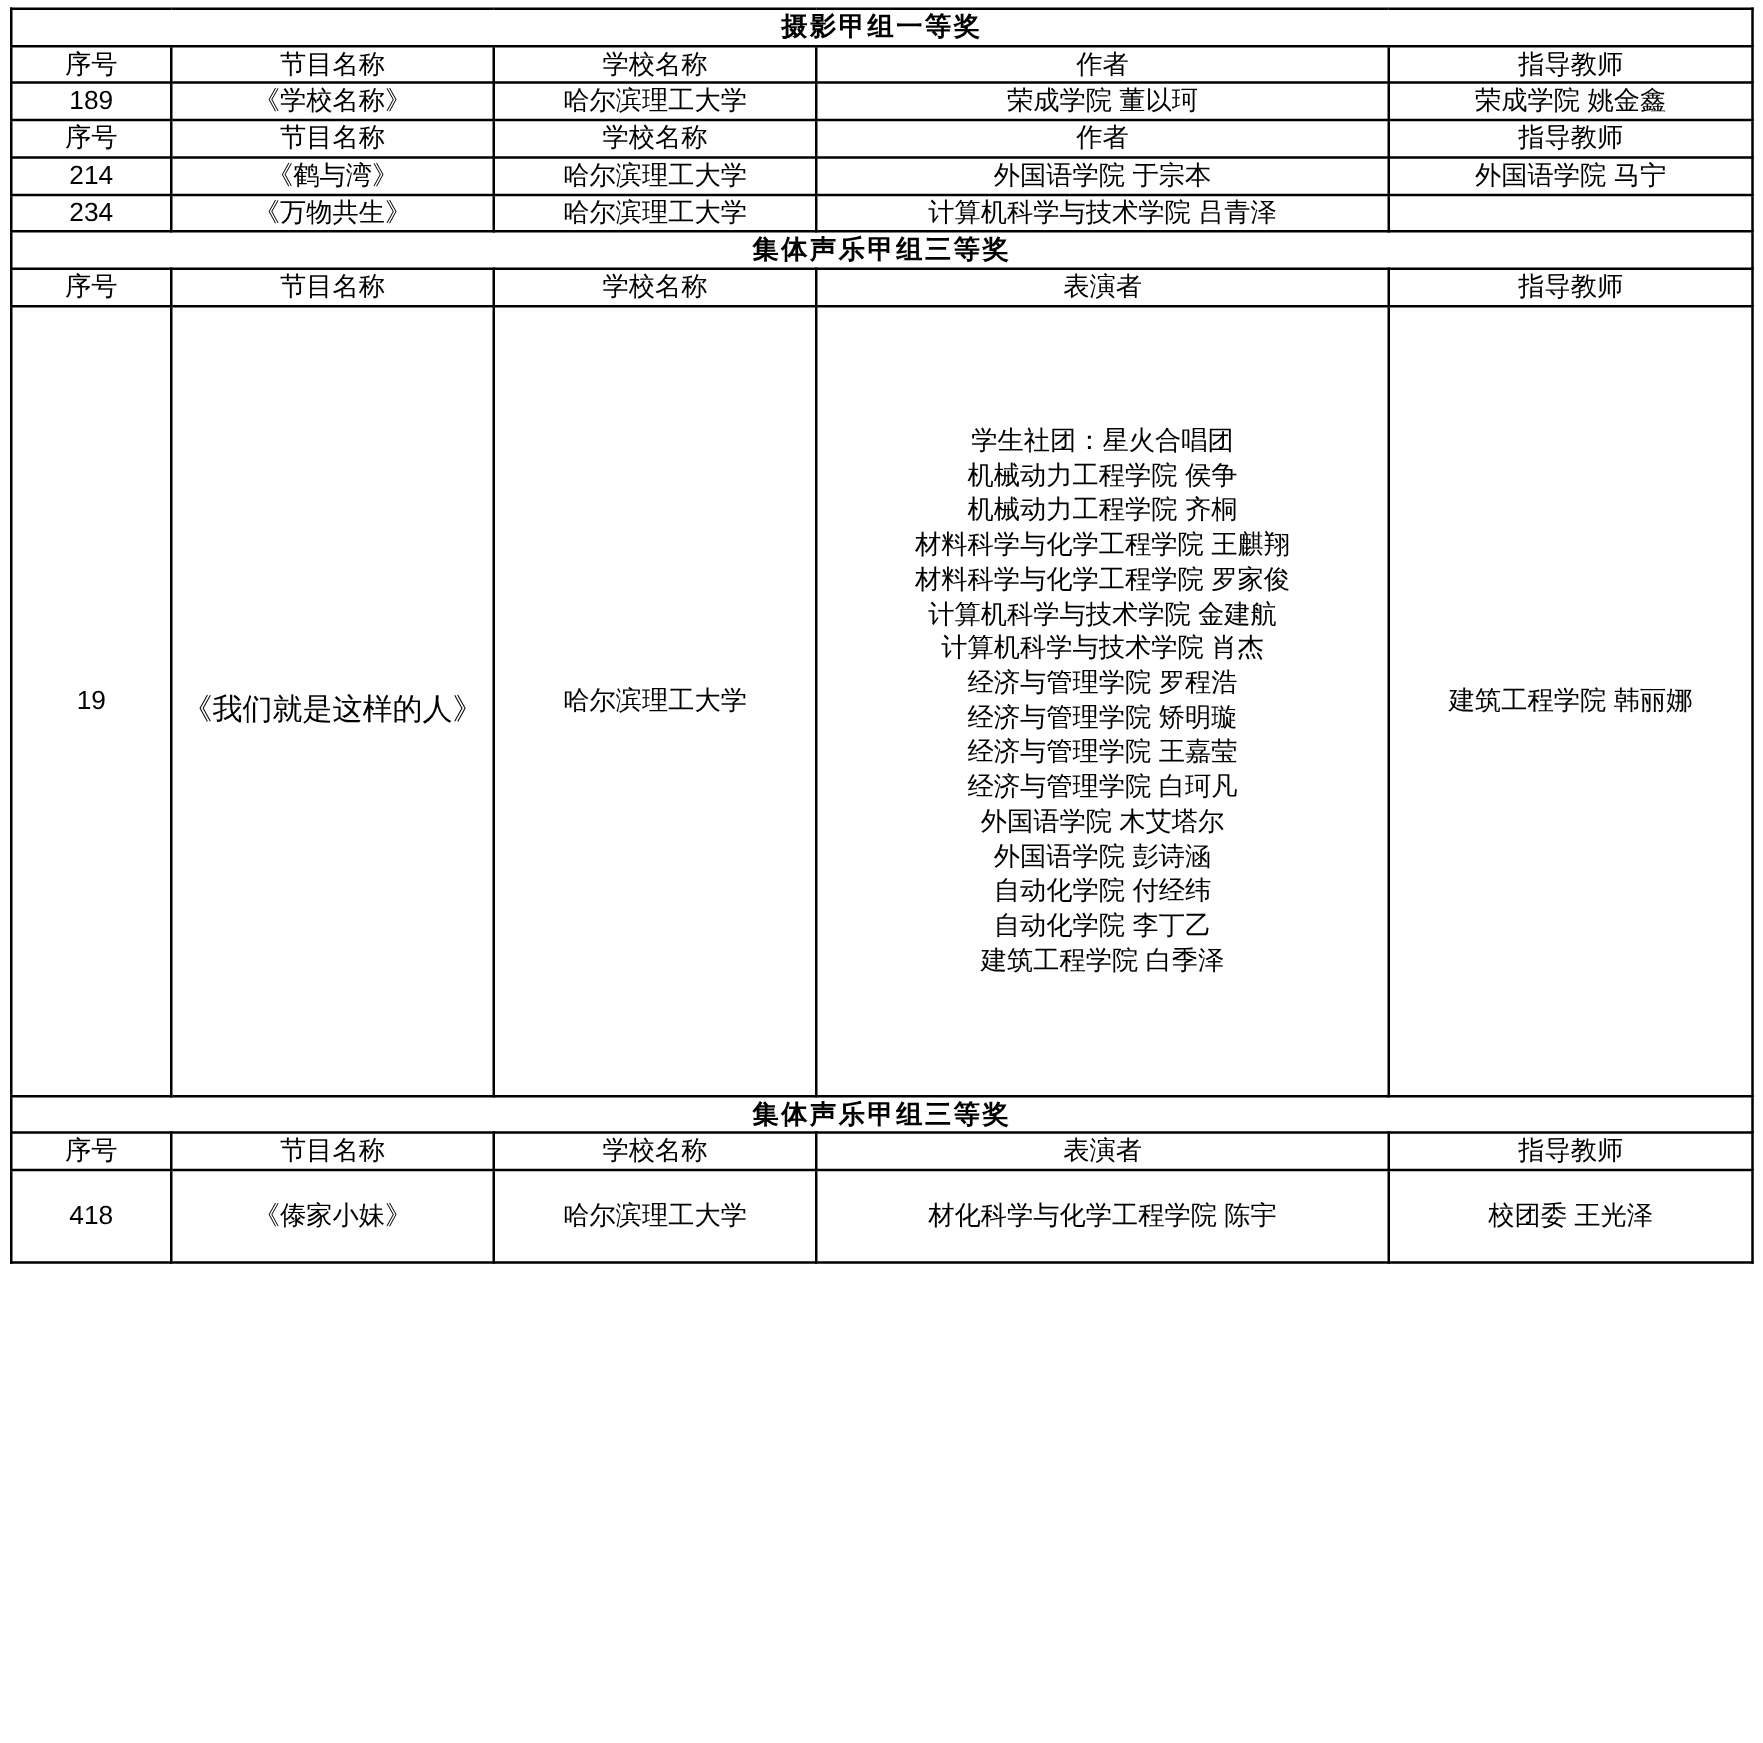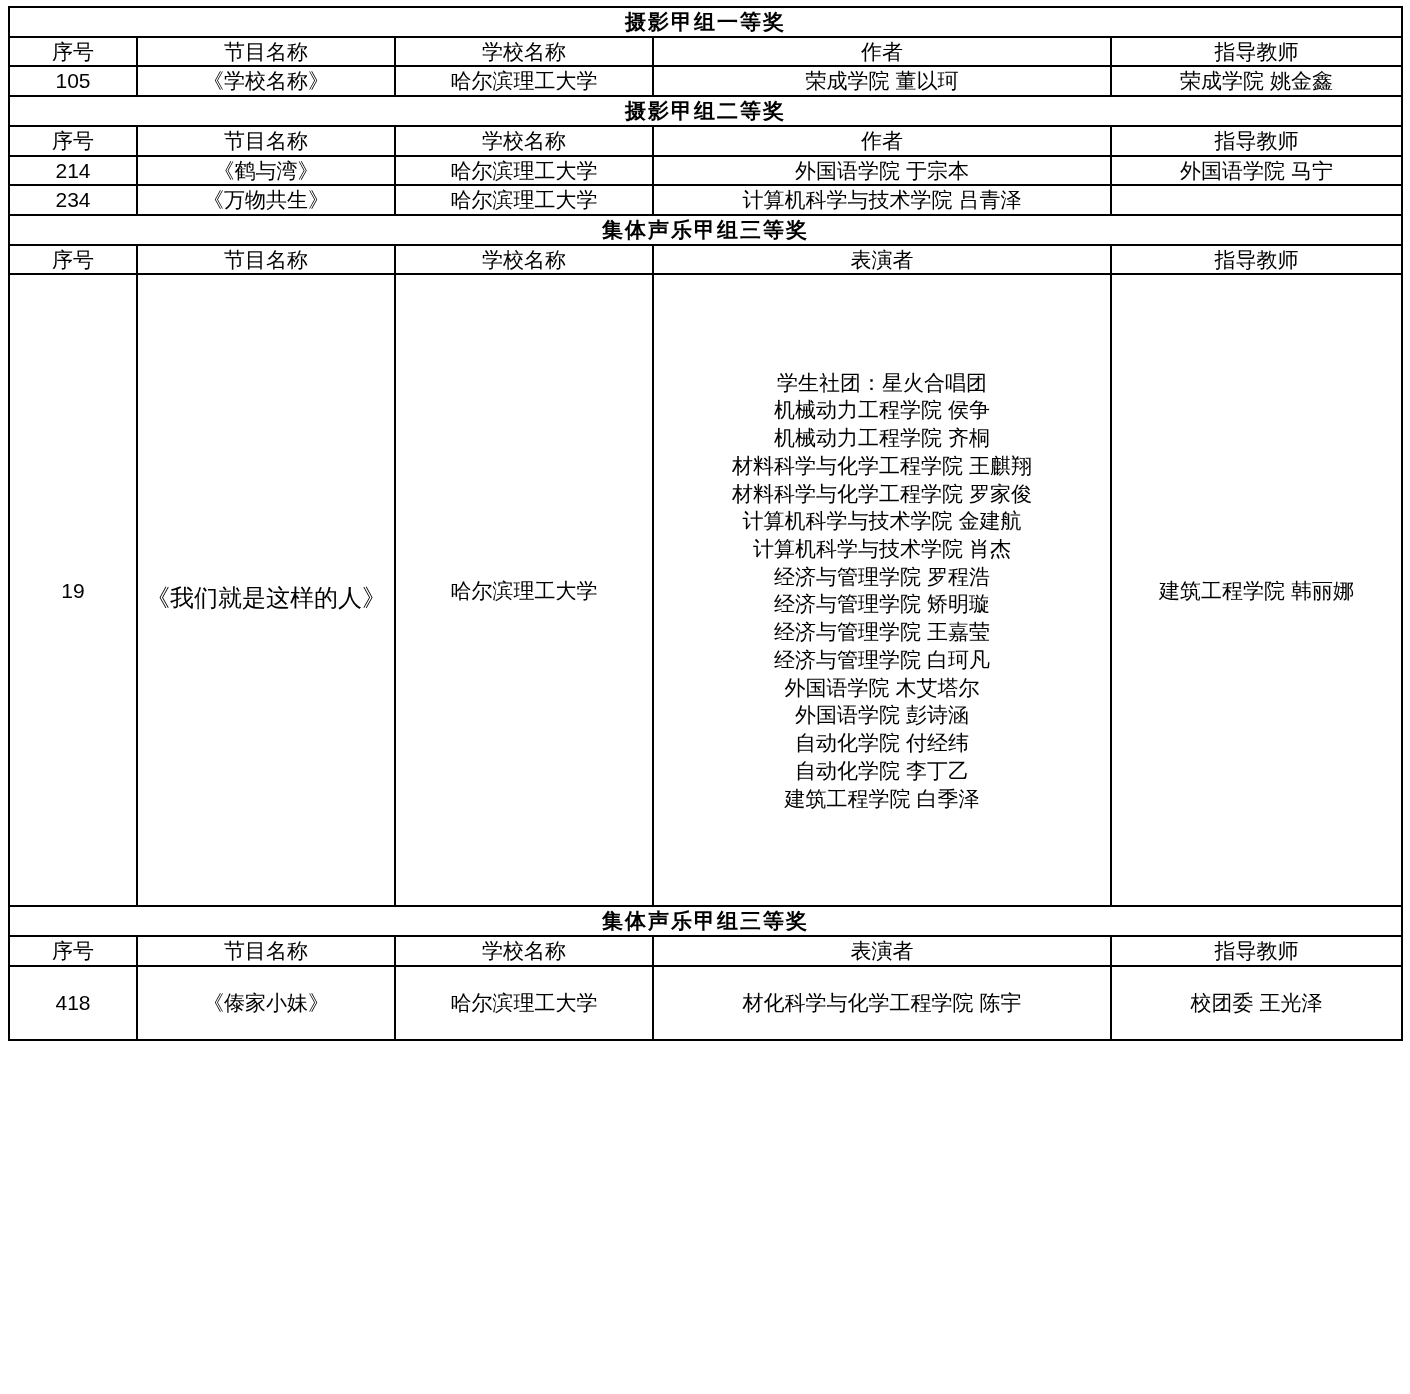--- a/index.html
+++ b/index.html
@@ -100,30 +100,27 @@
         <td class="section-title" colspan="5">摄影甲组一等奖</td>
       </tr>
       <tr class="header-row">
         <td>序号</td>
         <td>节目名称</td>
         <td>学校名称</td>
         <td>作者</td>
         <td>指导教师</td>
       </tr>
       <tr class="data-row">
-        <td>105</td>
+        <td>189</td>
         <td>《学校名称》</td>
         <td>哈尔滨理工大学</td>
         <td>荣成学院 董以珂</td>
         <td>荣成学院 姚金鑫</td>
       </tr>
 
-      <tr>
-        <td class="section-title" colspan="5">摄影甲组二等奖</td>
-      </tr>
       <tr class="header-row">
         <td>序号</td>
         <td>节目名称</td>
         <td>学校名称</td>
         <td>作者</td>
         <td>指导教师</td>
       </tr>
       <tr class="data-row">
         <td>214</td>
         <td>《鹤与湾》</td>

